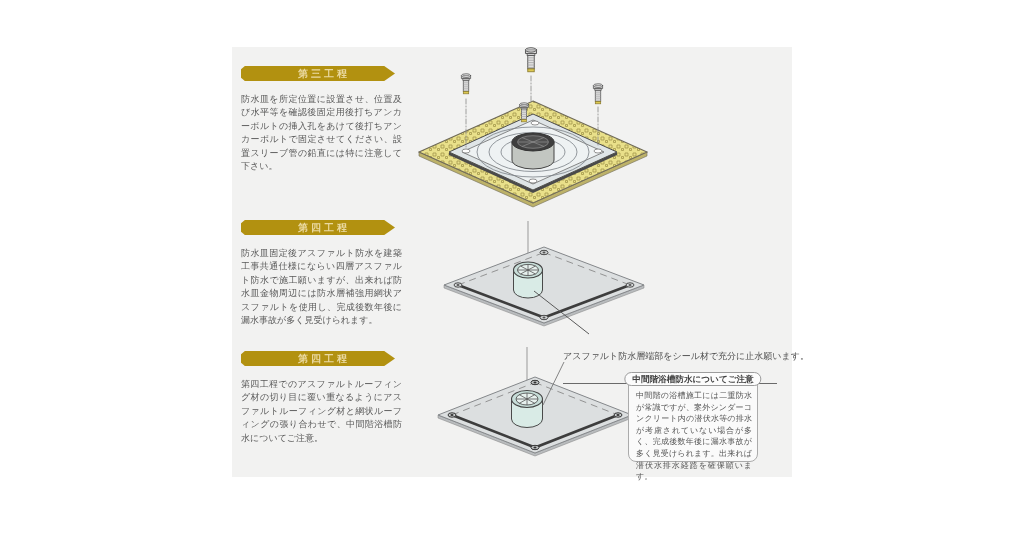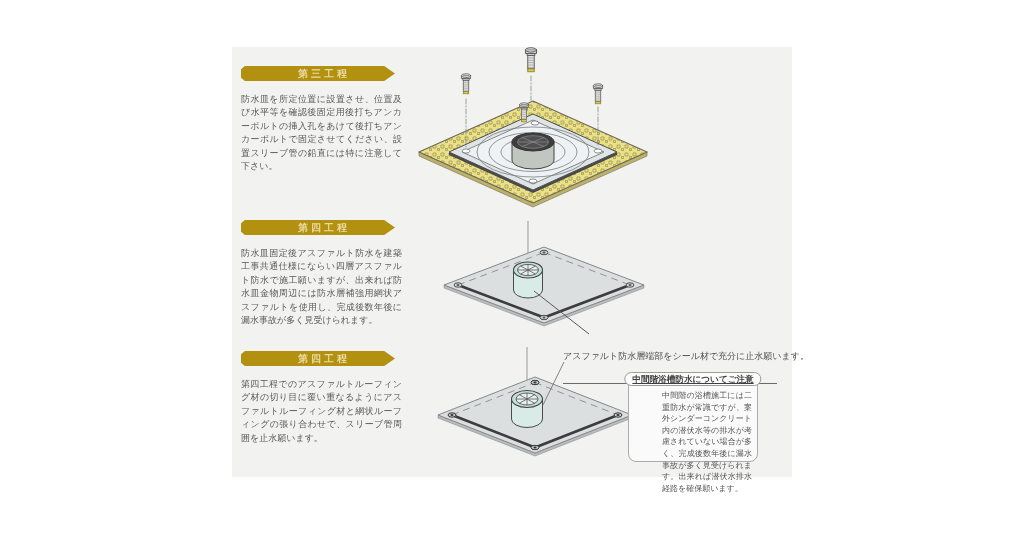--- a/index.html
+++ b/index.html
@@ -36,25 +36,25 @@
   }
 
   #note-box {
     position:absolute; left:396px; top:331px; width:130px; height:84px;
     border:1px solid #ababab; border-radius:8px; background:#fafafa;
   }
   #note-box-title {
     position:absolute; left:50%; top:-7px; transform:translateX(-50%);
     background:#fcfcfc; border:1px solid #9c9c9c; border-radius:8px;
     font-size:8.6px; font-weight:bold; color:#3f3f3f;
-    line-height:12px; padding:0 7px; white-space:nowrap;text-decoration:underline;
+    line-height:12px; padding:0 7px; white-space:nowrap;
   }
   #note-box-body {
     position:absolute; left:7px; right:5px; top:11px;
-    font-size:8px; line-height:11.6px; color:#555555; text-align:justify;margin-left:26px;
+    font-size:8px; line-height:11.6px; color:#555555; text-align:justify;
   }
   svg { display:block; }
 </style>
 </head>
 <body>
 
 <div id="stage">
   <div id="panel">
 
     <div class="step" id="step3">
@@ -68,21 +68,21 @@
       <div class="step-banner">
         <span>第四工程</span>
       </div>
       <div class="step-body">防水皿固定後アスファルト防水を建築工事共通仕様にならい四層アスファルト防水で施工願いますが、出来れば防水皿金物周辺には防水層補強用網状アスファルトを使用し、完成後数年後に漏水事故が多く見受けられます。</div>
     </div>
 
     <div class="step" id="step5">
       <div class="step-banner">
         <span>第四工程</span>
       </div>
-      <div class="step-body">第四工程でのアスファルトルーフィング材の切り目に覆い重なるようにアスファルトルーフィング材と網状ルーフィングの張り合わせで、スリーブ管周囲を止水願います。</div>
+      <div class="step-body">第四工程でのアスファルトルーフィング材の切り目に覆い重なるようにアスファルトルーフィング材と網状ルーフィングの張り合わせで、中間階浴槽防水についてご注意。</div>
     </div>
 
     <svg class="diagram" id="diagram-step3" width="260" height="172" viewBox="400 45 260 172">
       <defs>
         <pattern id="hatch" width="8" height="8" patternUnits="userSpaceOnUse">
           <rect width="8" height="8" fill="#e9e08a"></rect>
           <path d="M1,1 h3 v3 h-3 z M5.5,4.5 h2 v2 h-2 z" fill="none" stroke="#a2954a" stroke-width="0.8"></path>
         </pattern>
         <g id="bolt">
           <rect x="-2.7" y="6.2" width="5.4" height="11.2" fill="#e2e2e2" stroke="#555" stroke-width="0.8"></rect>

